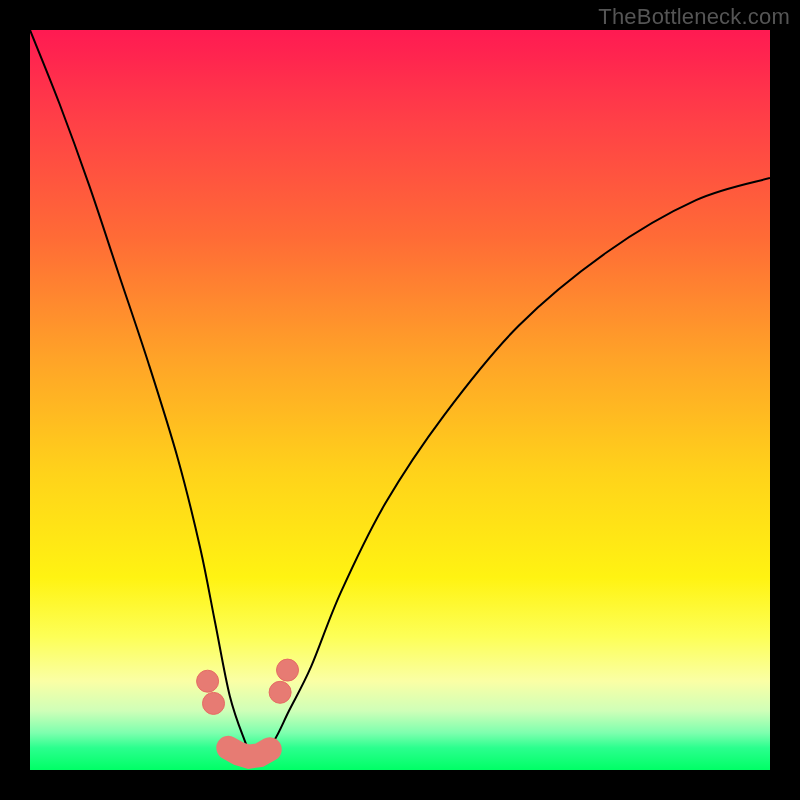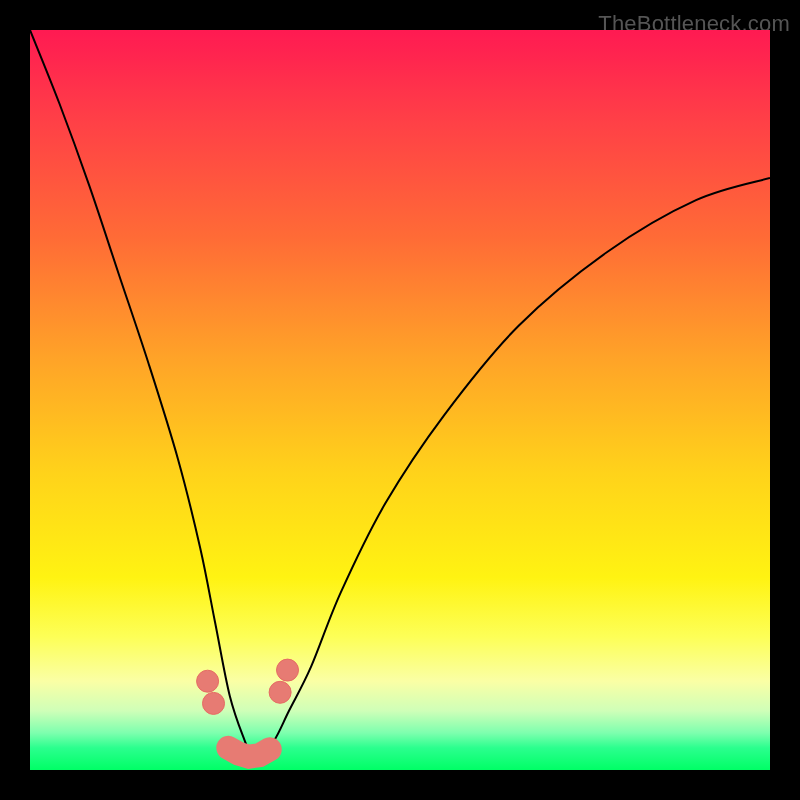--- a/index.html
+++ b/index.html
@@ -33,21 +33,21 @@
       #fdff57 82%,
       #faffa5 88%,
       #cfffb8 92%,
       #7dffae 95%,
       #2bff8e 97%,
       #00ff66 100%
     );
   }
   .watermark {
     position: absolute;
-    top: 11px;
+    top: 4px;
     right: 10px;
     color: #555;
     font-size: 22px;
     font-weight: 500;
     letter-spacing: 0.2px;
     user-select: none;
   }
   svg.curves {
     position: absolute;
     left: 0;

